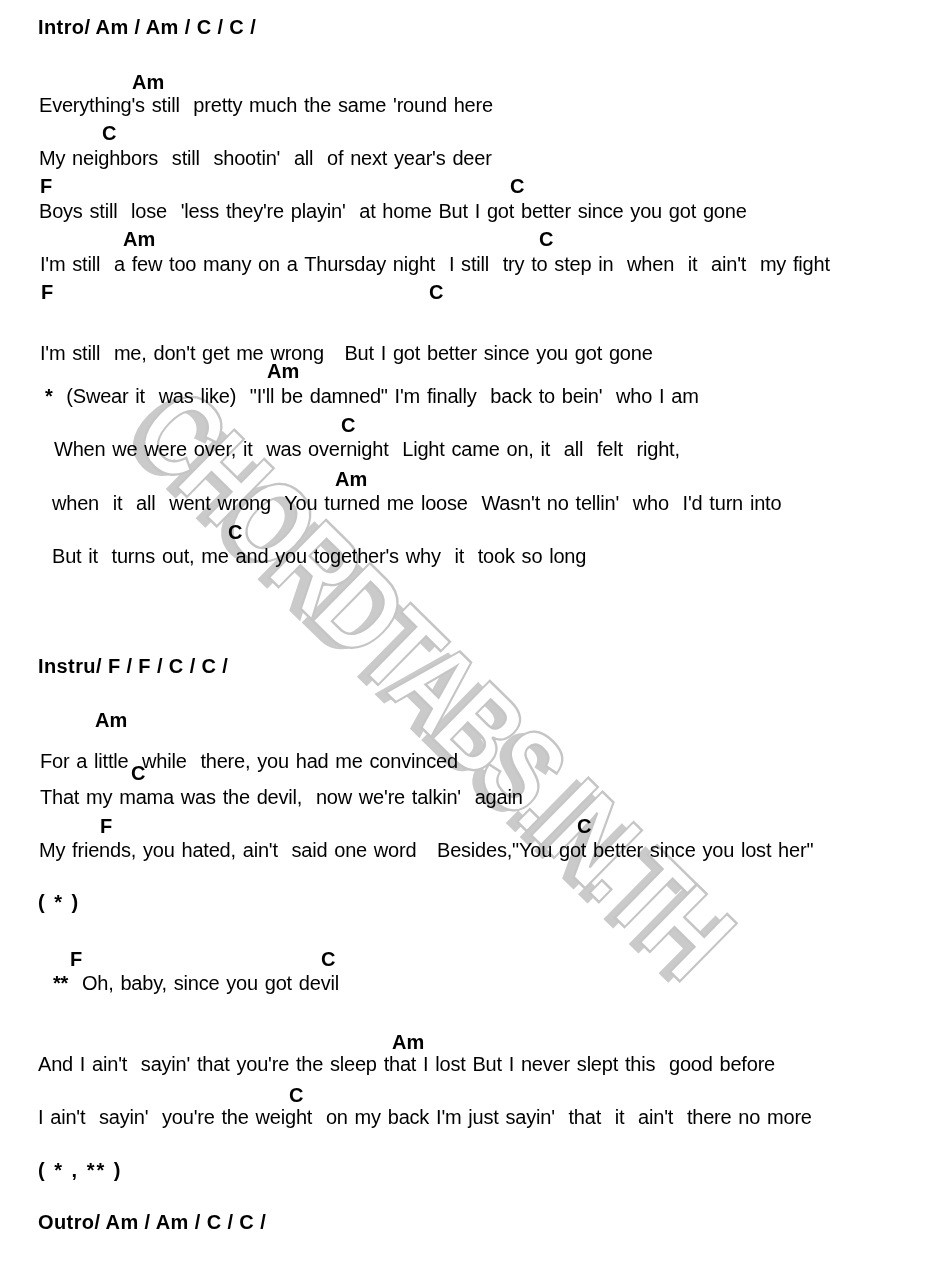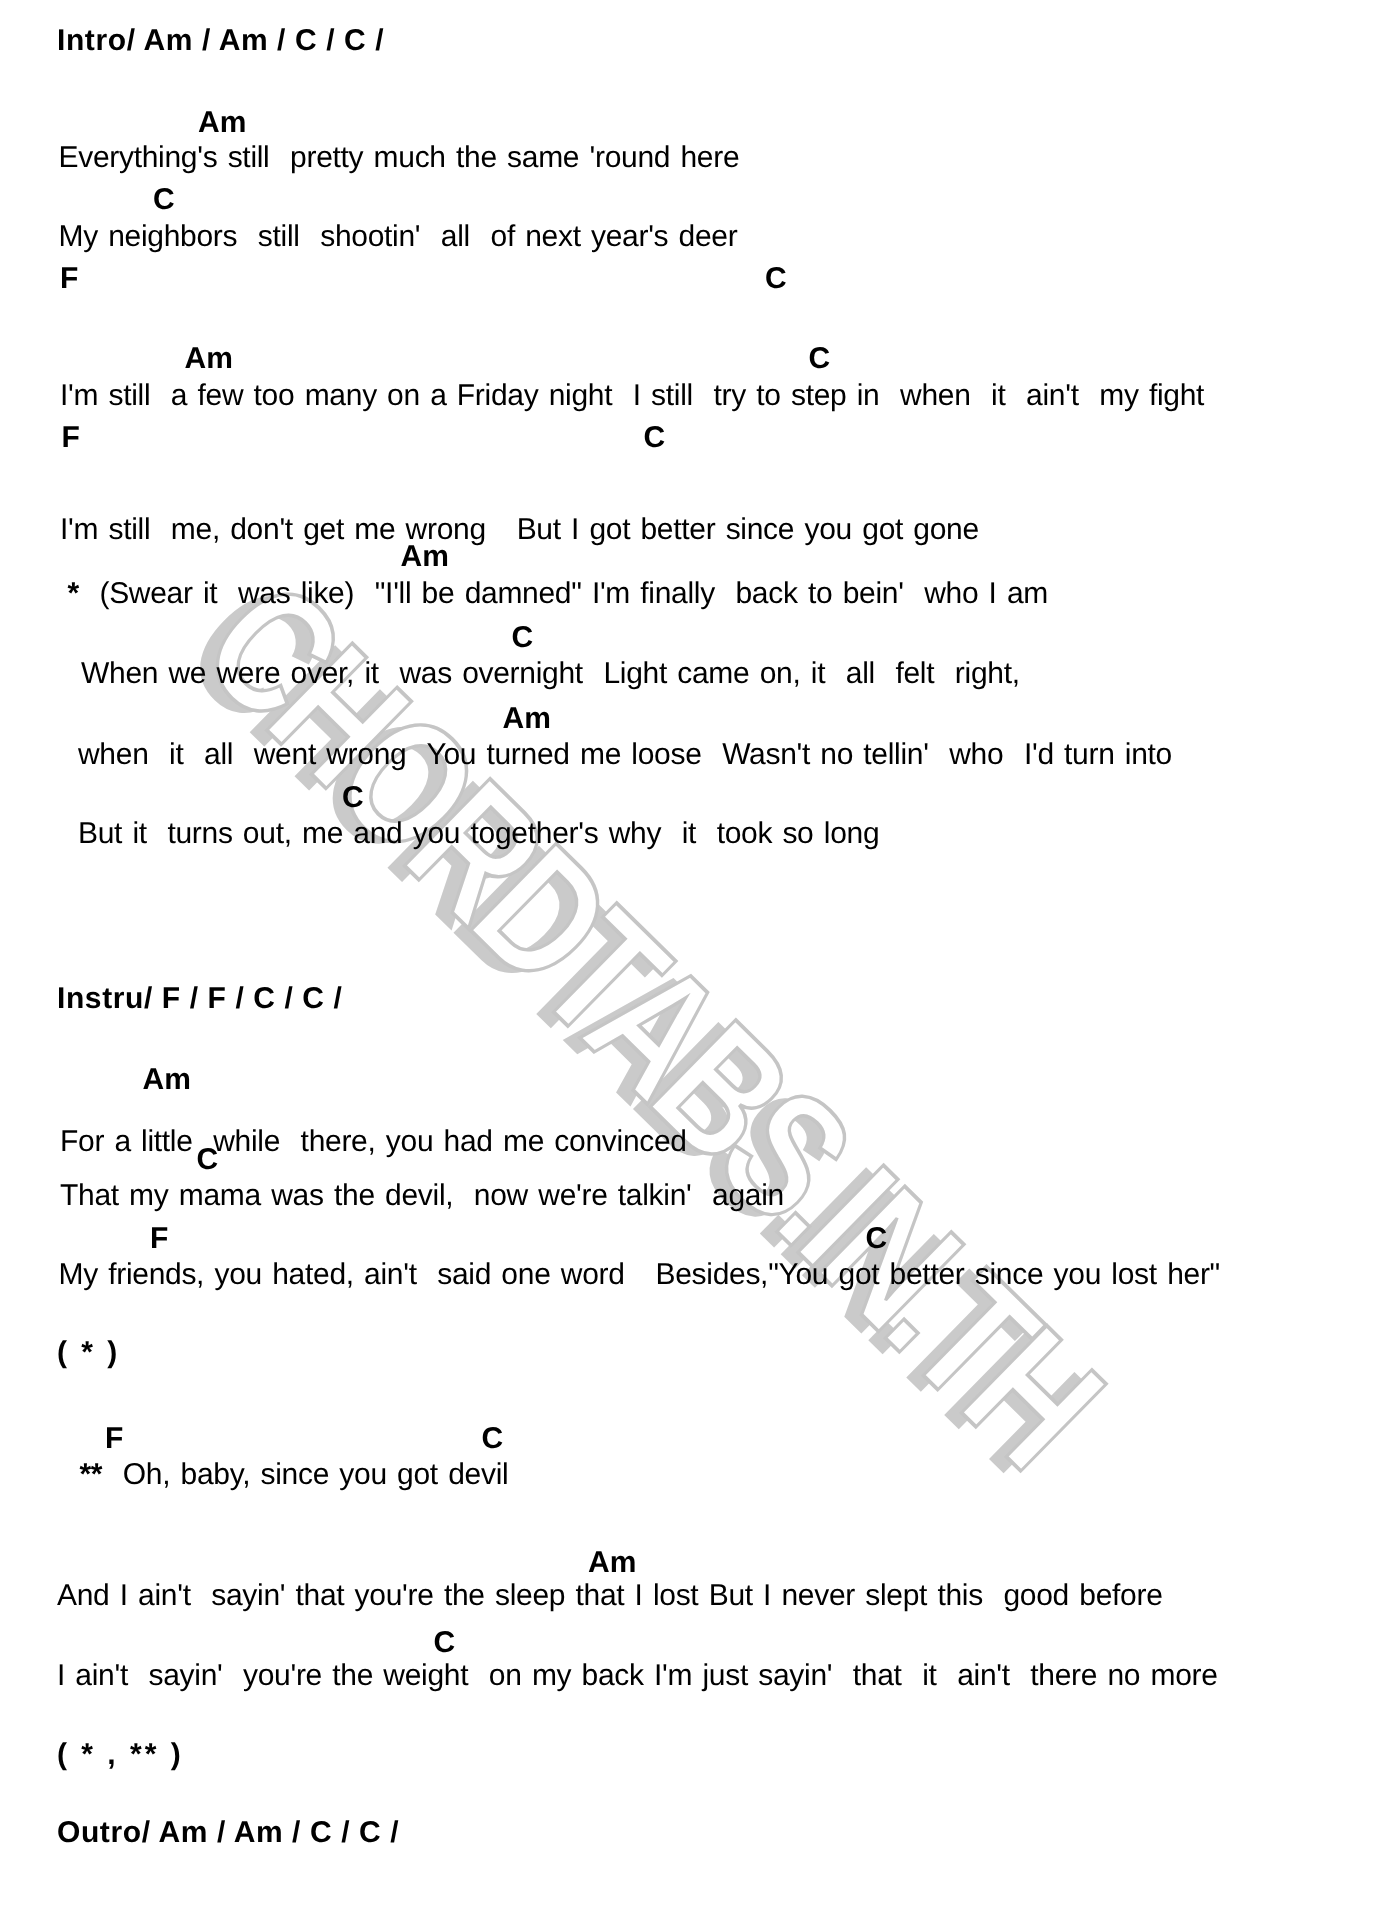--- a/index.html
+++ b/index.html
@@ -46,22 +46,23 @@
 
 <div class="page">
   <div class="watermark">CHORDTABS.IN.TH</div>
   <div class="sheet">
       <div class="line section-line" style="left: 38px; top: 16px;"><span class="section-label">Intro</span><span class="progression">/ Am / Am / C / C /</span></div>
       <div class="line chord-line" style="top: 71px;"><span class="chord" style="left: 132px;">Am</span></div>
       <div class="line lyric-line" style="left: 39px; top: 94px; text-align: center;"><span class="lyric-text">Everything's still  pretty much the same 'round here</span></div>
       <div class="line chord-line" style="top: 122px;"><span class="chord" style="left: 102px;">C</span></div>
       <div class="line lyric-line" style="left: 39px; top: 147px; text-align: center;"><span class="lyric-text">My neighbors  still  shootin'  all  of next year's deer</span></div>
       <div class="line chord-line" style="top: 175px;"><span class="chord" style="left: 40px;">F</span><span class="chord" style="left: 510px;">C</span></div>
+      <div class="line lyric-line" style="left: 39px; top: 200px;"><span class="lyric-text">Boys still  lose  'less they're playin'  at home But I got better since you got gone</span></div>
       <div class="line chord-line" style="top: 228px;"><span class="chord" style="left: 123px;">Am</span><span class="chord" style="left: 539px;">C</span></div>
-      <div class="line lyric-line" style="left: 40px; top: 253px;"><span class="lyric-text">I'm still  a few too many on a Friday night  I still  try to step in  when  it  ain't  my fight</span></div>
+      <div class="line lyric-line" style="left: 40px; top: 253px;"><span class="lyric-text">I'm still  a few too many on a Thursday night  I still  try to step in  when  it  ain't  my fight</span></div>
       <div class="line chord-line" style="top: 281px;"><span class="chord" style="left: 41px;">F</span><span class="chord" style="left: 429px;">C</span></div>
       <div class="line lyric-line" style="left: 40px; top: 306px; margin-top: 36px;"><span class="lyric-text">I'm still  me, don't get me wrong   But I got better since you got gone</span></div>
       <div class="line chord-line" style="top: 360px;"><span class="chord" style="left: 267px;">Am</span></div>
       <div class="line lyric-line" style="left: 45px; top: 385px;"><span class="marker">*</span><span class="lyric-text">  (Swear it  was like)  "I'll be damned" I'm finally  back to bein'  who I am</span></div>
       <div class="line chord-line" style="top: 414px;"><span class="chord" style="left: 341px;">C</span></div>
       <div class="line lyric-line" style="left: 54px; top: 438px;"><span class="lyric-text">When we were over, it  was overnight  Light came on, it  all  felt  right,</span></div>
       <div class="line chord-line" style="top: 468px;"><span class="chord" style="left: 335px;">Am</span></div>
       <div class="line lyric-line" style="left: 52px; top: 492px;"><span class="lyric-text">when  it  all  went wrong  You turned me loose  Wasn't no tellin'  who  I'd turn into</span></div>
       <div class="line chord-line" style="top: 521px;"><span class="chord" style="left: 228px;">C</span></div>
       <div class="line lyric-line" style="left: 52px; top: 545px;"><span class="lyric-text">But it  turns out, me and you together's why  it  took so long</span></div>

